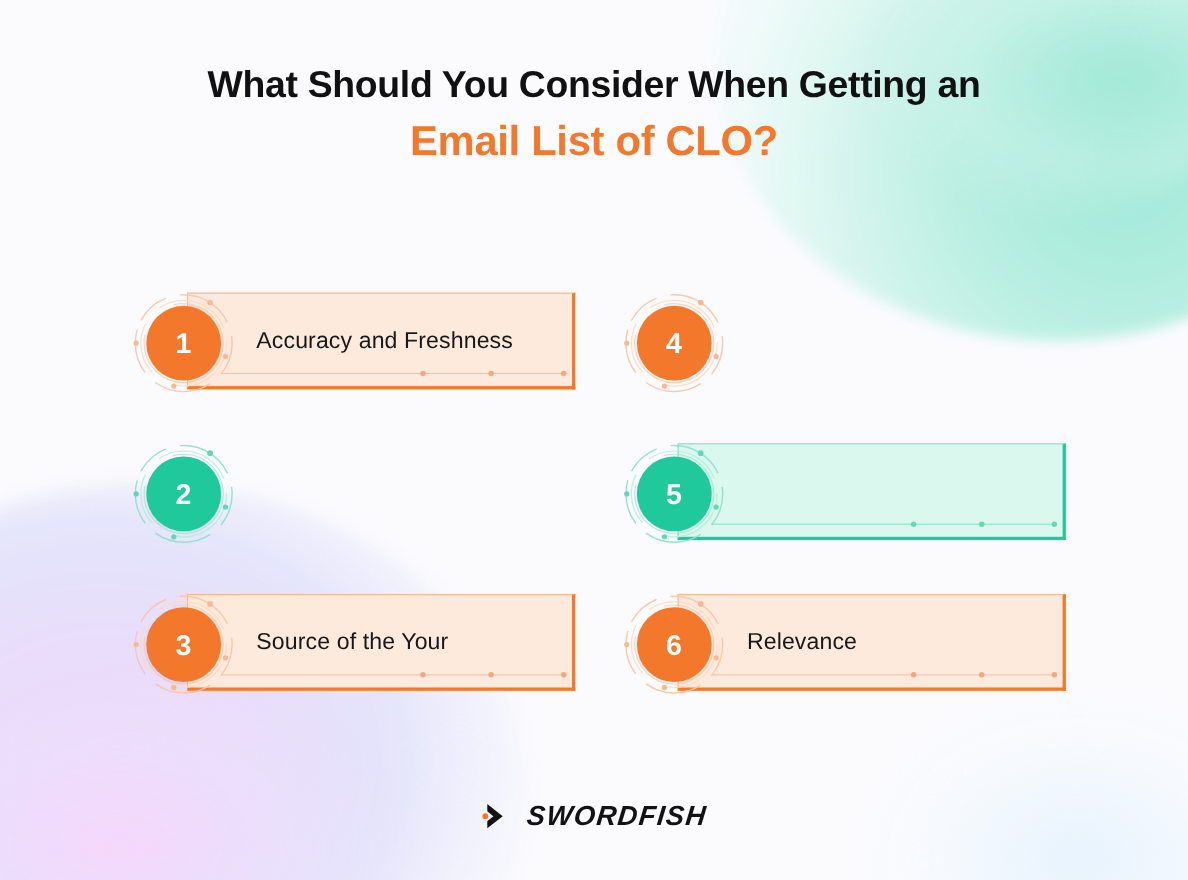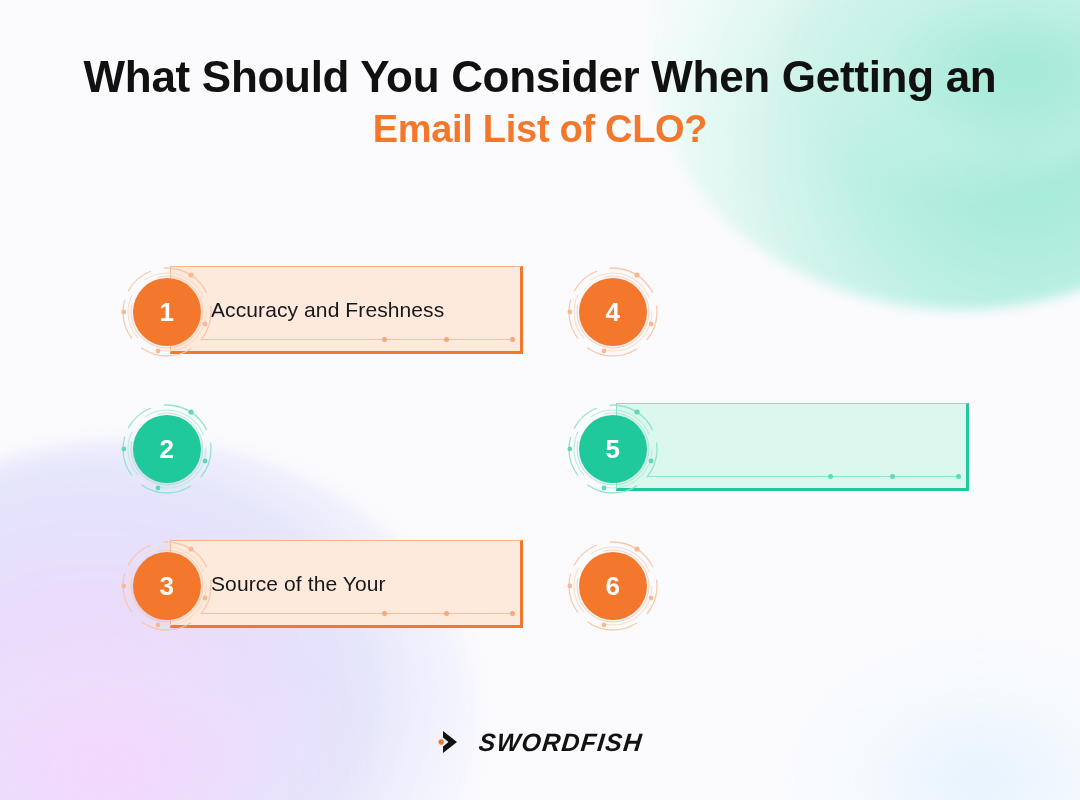--- a/index.html
+++ b/index.html
@@ -96,21 +96,21 @@
   
   .heading {
     position: absolute;
     top: 50px;
     left: 0;
     width: 1080px;
     text-align: center;
   }
   .heading-line1 {
     display: block;
-    font-size: 44px;
+    font-size: 34px;
     font-weight: bold;
     color: #111111;
     letter-spacing: -0.3px;
     line-height: 54px;
     white-space: nowrap;
   }
   .heading-line2 {
     display: block;
     font-size: 38px;
     font-weight: bold;
@@ -150,21 +150,21 @@
     border-left: 1px solid var(--accent-soft);
     background: var(--panel-bg);
     display: flex;
     align-items: center;
   }
   .card-label {
     font-size: 21px;
     line-height: 27px;
     color: #17181a;
     font-weight: normal;
-    padding-left: 40px;
+    padding-left: 62px;
     padding-right: 16px;
     letter-spacing: 0.1px;
   }
 
   
   .panel-rule {
     position: absolute;
     left: 30px;
     right: 7px;
     bottom: 11px;
@@ -371,20 +371,28 @@
           <circle cx="88" cy="62" r="2.4" fill="#f7b992"></circle>
           <circle cx="41" cy="89" r="2.4" fill="#f7b992"></circle>
         </svg>
         <div class="badge-circle">
           <span class="badge-num">3</span>
         </div>
       </div>
     </div>
 
     <div class="card theme-orange">
+      <div class="card-panel">
+        <span class="card-label">Relevance</span>
+        <div class="panel-rule">
+          <span class="rule-dot" style="left:58%"></span>
+          <span class="rule-dot" style="left:78%"></span>
+          <span class="rule-dot" style="left:99%"></span>
+        </div>
+      </div>
       <div class="badge-wrap">
         <svg class="badge-rings" viewBox="0 0 100 100">
           <circle cx="50" cy="50" r="44" fill="none" stroke="#f9c6a6" stroke-width="1.3" stroke-dasharray="30 14 52 14 40 10" stroke-linecap="round" opacity="0.95"></circle>
           <circle cx="50" cy="50" r="39" fill="none" stroke="#fbd9c1" stroke-width="1.1" stroke-dasharray="70 24 46 20" stroke-linecap="round" opacity="0.9"></circle>
           <circle cx="50" cy="50" r="36" fill="none" stroke="#f8cdb0" stroke-width="1" stroke-dasharray="120 40" stroke-linecap="round" opacity="0.8"></circle>
           <circle cx="6.8" cy="50" r="2.4" fill="#f7b992"></circle>
           <circle cx="74" cy="13" r="2.6" fill="#f7b992"></circle>
           <circle cx="88" cy="62" r="2.4" fill="#f7b992"></circle>
           <circle cx="41" cy="89" r="2.4" fill="#f7b992"></circle>
         </svg>

